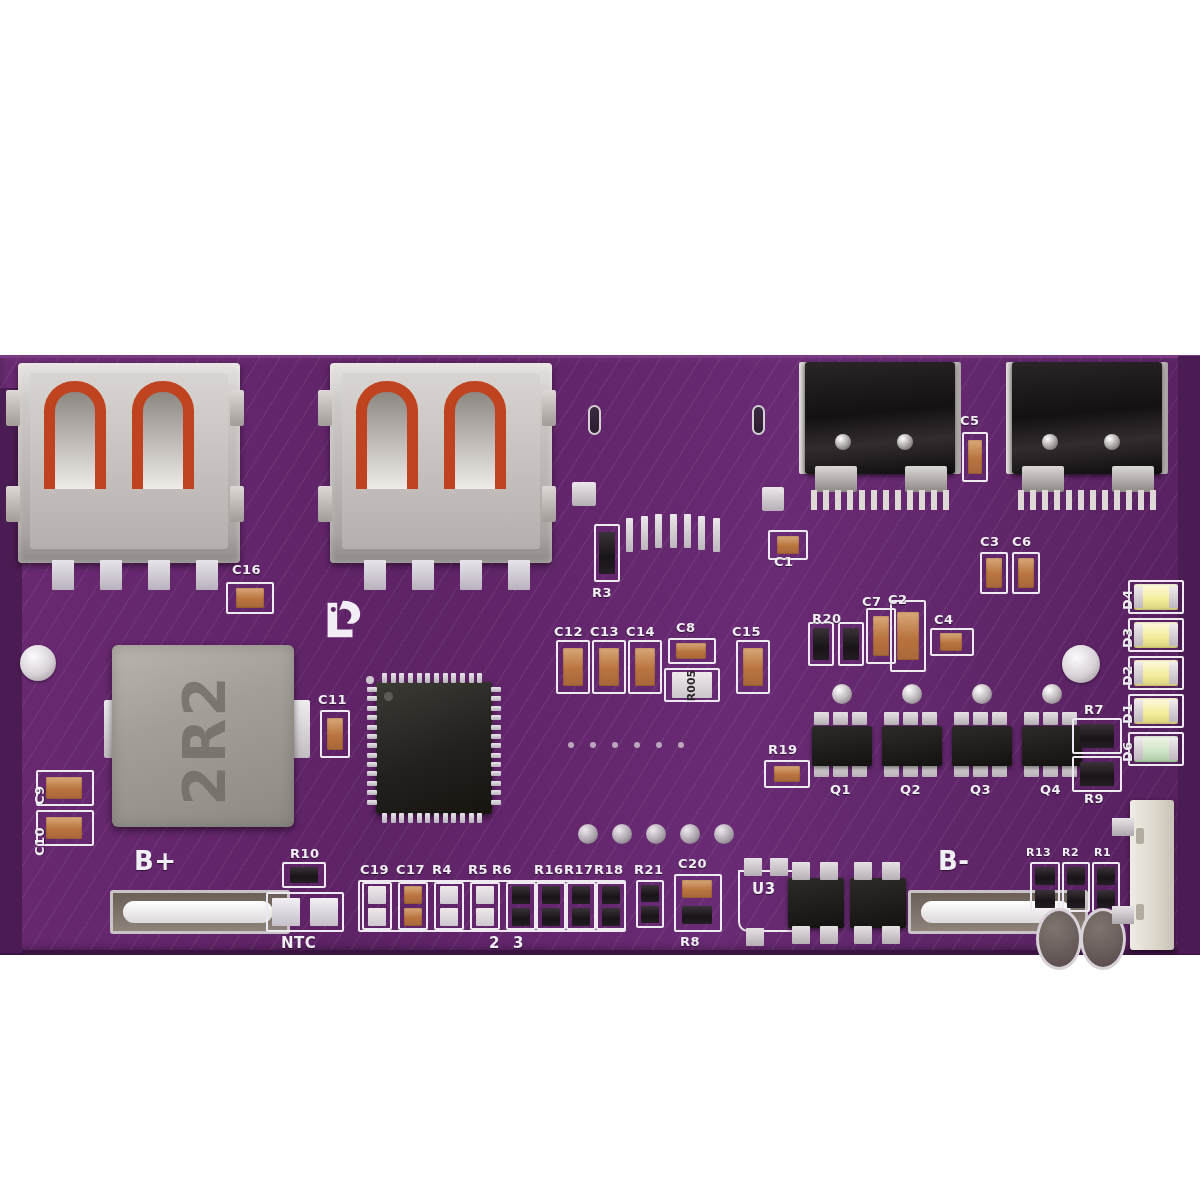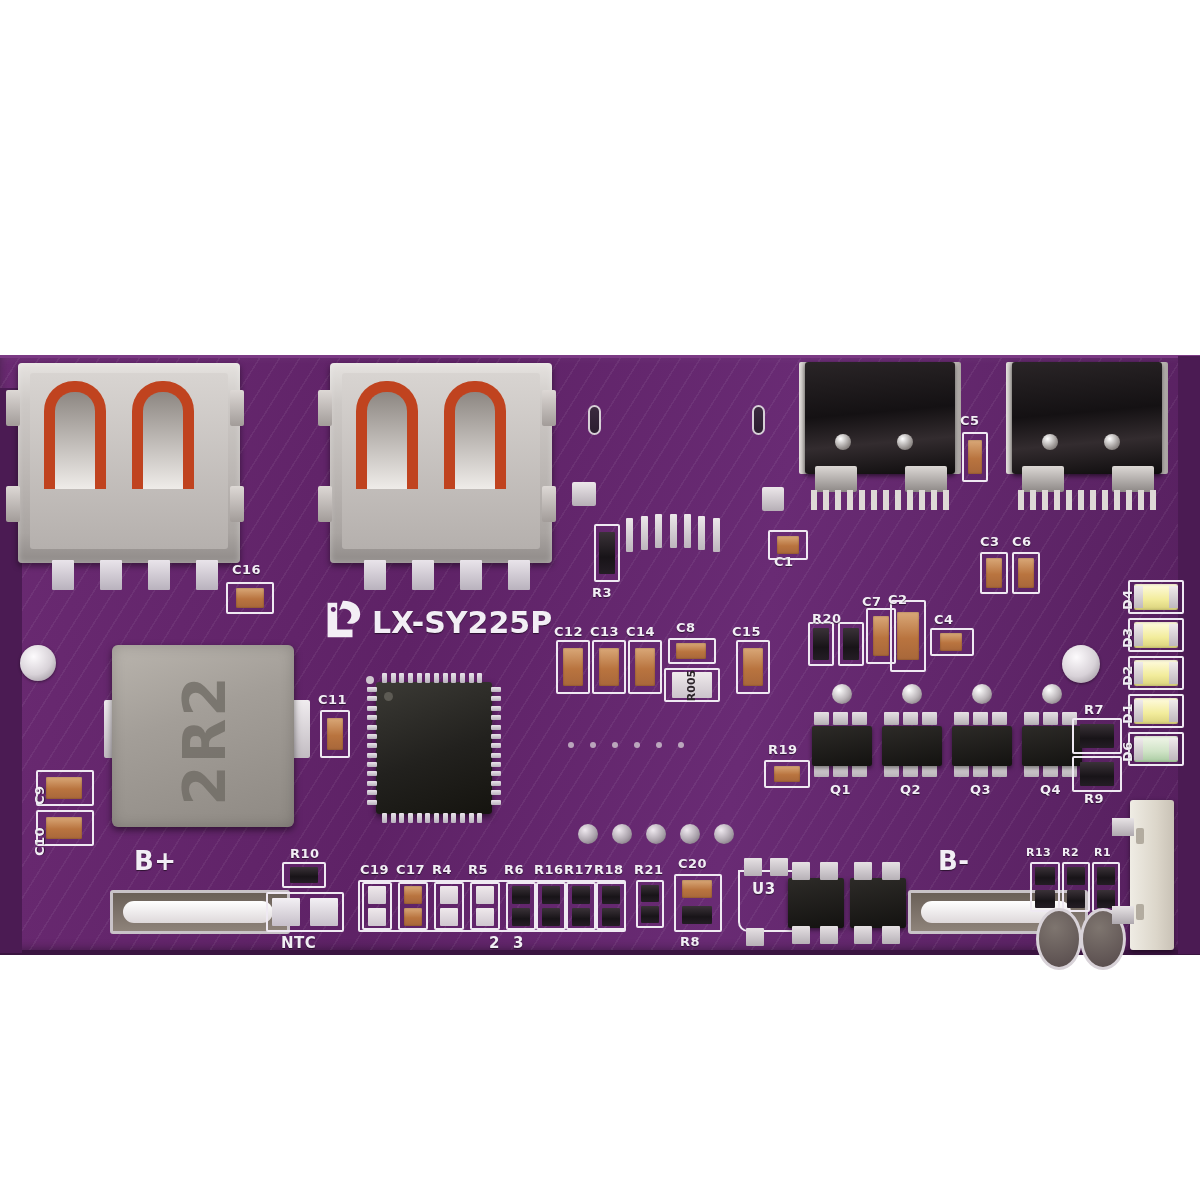--- a/index.html
+++ b/index.html
@@ -203,21 +203,20 @@
 
   <div class="outline" style="left:226px;top:582px;width:48px;height:32px;"></div>
   <div class="cap" style="left:236px;top:588px;width:28px;height:20px;"></div>
   <div class="silk s13" style="left:232px;top:562px;">C16</div>
 
   <svg class="logo" viewBox="0 0 48 48">
     <path d="M10 6 L20 6 L20 34 L36 34 L36 42 L10 42 Z" fill="#f3eef5"></path>
     <path d="M26 4 C38 4 44 10 44 18 C44 26 36 30 30 27 C34 24 36 20 34 16 C32 12 26 11 22 14 Z" fill="#f3eef5"></path>
     <circle cx="16" cy="13" r="2.6" fill="#5c2366"></circle>
   </svg>
-  <div class="silk s30" style="left:372px;top:605px;letter-spacing:0px;">LX-SY225P</div>
 
   <div class="outline" style="left:594px;top:524px;width:26px;height:58px;"></div>
   <div class="res" style="left:599px;top:532px;width:16px;height:42px;"></div>
   <div class="silk s13" style="left:592px;top:585px;">R3</div>
 
   <div class="tpad" style="left:626px;top:518px;"></div>
   <div class="tpad" style="left:641px;top:516px;"></div>
   <div class="tpad" style="left:655px;top:514px;"></div>
   <div class="tpad" style="left:670px;top:514px;"></div>
   <div class="tpad" style="left:684px;top:514px;"></div>
@@ -470,21 +469,21 @@
       <div class="capw" style="left: 440px; top: 886px; width: 18px; height: 18px;"></div>
       <div class="capw" style="left: 440px; top: 908px; width: 18px; height: 18px;"></div>
       <div class="silk s13" style="left: 432px; top: 862px;">R4</div>
       <div class="outline" style="left: 470px; top: 882px; width: 30px; height: 48px;"></div>
       <div class="capw" style="left: 476px; top: 886px; width: 18px; height: 18px;"></div>
       <div class="capw" style="left: 476px; top: 908px; width: 18px; height: 18px;"></div>
       <div class="silk s13" style="left: 468px; top: 862px;">R5</div>
       <div class="outline" style="left: 506px; top: 882px; width: 30px; height: 48px;"></div>
       <div class="res" style="left: 512px; top: 886px; width: 18px; height: 18px;"></div>
       <div class="res" style="left: 512px; top: 908px; width: 18px; height: 18px;"></div>
-      <div class="silk s13" style="left: 504px; top: 862px;">R6</div>
+      <div class="silk s13" style="left: 492px; top: 862px;">R6</div>
       <div class="outline" style="left: 536px; top: 882px; width: 30px; height: 48px;"></div>
       <div class="res" style="left: 542px; top: 886px; width: 18px; height: 18px;"></div>
       <div class="res" style="left: 542px; top: 908px; width: 18px; height: 18px;"></div>
       <div class="silk s13" style="left: 534px; top: 862px;">R16</div>
       <div class="outline" style="left: 566px; top: 882px; width: 30px; height: 48px;"></div>
       <div class="res" style="left: 572px; top: 886px; width: 18px; height: 18px;"></div>
       <div class="res" style="left: 572px; top: 908px; width: 18px; height: 18px;"></div>
       <div class="silk s13" style="left: 564px; top: 862px;">R17</div>
       <div class="outline" style="left: 596px; top: 882px; width: 30px; height: 48px;"></div>
       <div class="res" style="left: 602px; top: 886px; width: 18px; height: 18px;"></div>

